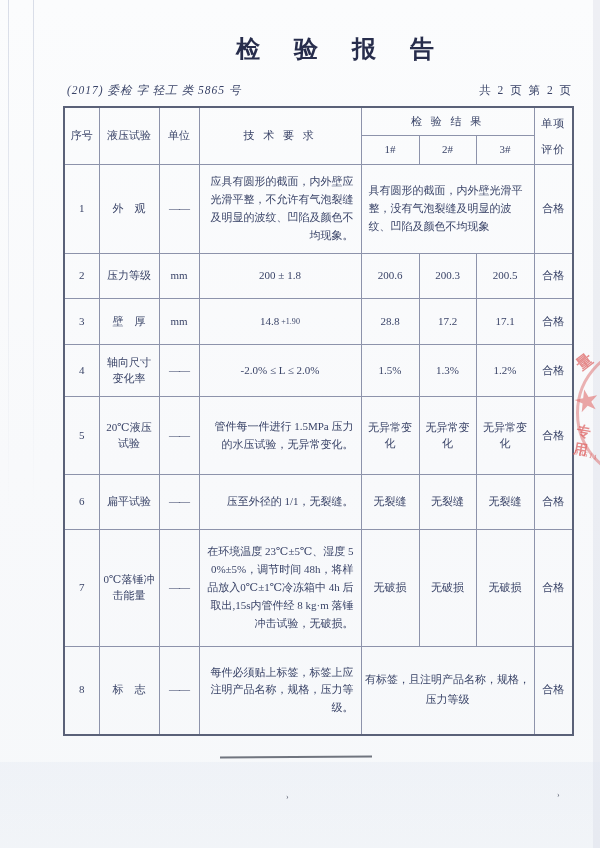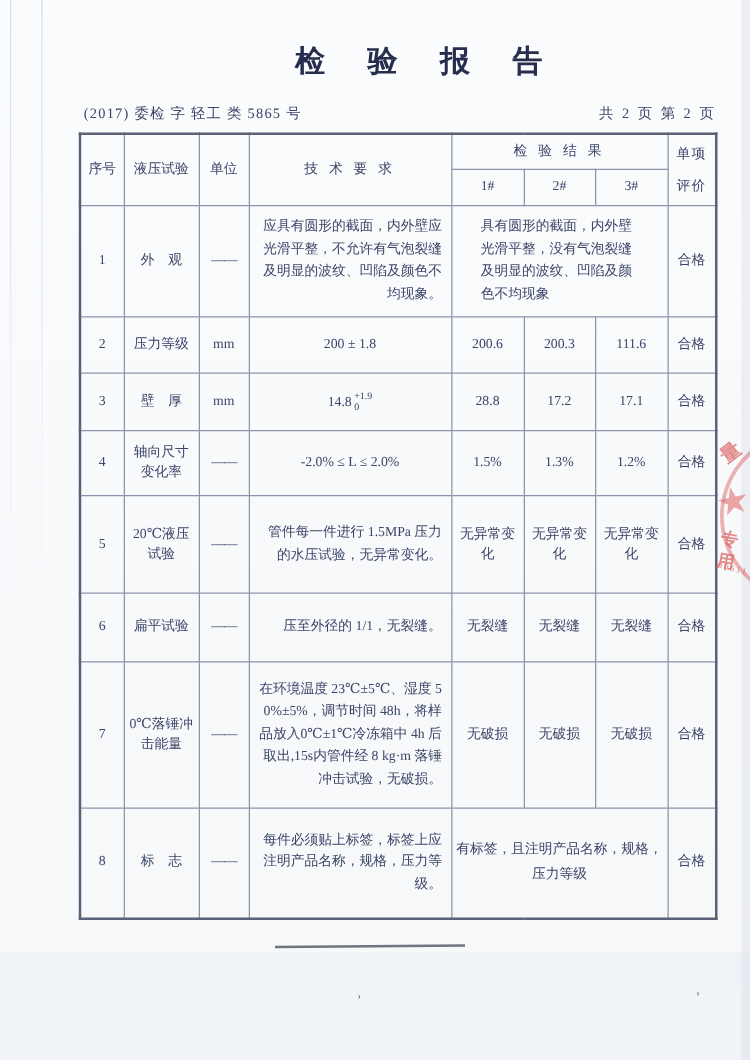--- a/index.html
+++ b/index.html
@@ -20,42 +20,42 @@
     background:#70757f;transform:rotate(-0.4deg);}
   .speck{position:absolute;font-size:8px;color:#3c4254;opacity:.85;}
 
   .title{
     position:absolute;top:33px;left:0;width:100%;text-align:center;
     transform:translateX(42px);
     font-size:24px;font-weight:bold;letter-spacing:14px;color:#272d4c;
   }
   .meta{position:absolute;top:83px;left:67px;width:506px;display:flex;
     justify-content:space-between;font-size:11.5px;color:#3a4468;}
-  .meta .num{letter-spacing:1px;}
+  .meta .num{letter-spacing:1px;font-style:italic;}
   .meta .pg{letter-spacing:2px;}
 
   table.report{
     position:absolute;left:63px;top:106px;width:509px;
     border-collapse:collapse;table-layout:fixed;
     border:2px solid #5a6178;
   }
   td,th{
     border:1px solid #8d93ab;font-weight:normal;
     text-align:center;vertical-align:middle;
     font-size:11px;color:#3a4468;padding:2px 3px;
     line-height:1.45;word-break:break-all;
   }
   th{font-size:11px;margin-left:24px;}
   .ls2{letter-spacing:3px;}
   .req-left{text-align:right;padding:3px 7px;line-height:1.62;}
-  .res-merged-left{text-align:left;padding:3px 23px;line-height:1.62;}
+  .res-merged-left{text-align:left;padding:3px 7px;line-height:1.62;}
   .res-merged-center{line-height:1.8;}
   .eval-split{line-height:26px;letter-spacing:1px;}
   .unit-dash{letter-spacing:-1px;}
-  .tol{display:inline-flex;flex-direction:column;font-size:8px;line-height:9px;
+  .tol{display:inline-flex;flex-direction:row;font-size:8px;line-height:9px;
     text-align:left;vertical-align:middle;margin-left:2px;transform:translateY(-1px);}
 
   
   .stamp-circle{position:absolute;left:576px;top:344px;width:132px;height:132px;
     border:3px solid rgba(219,105,105,.50);border-radius:50%;}
   .stamp-char-top{position:absolute;left:577px;top:352px;font-size:16px;
     color:rgba(222,100,100,.75);transform:rotate(-38deg);font-weight:bold;}
   .stamp-star{position:absolute;left:573px;top:383px;font-size:30px;
     color:rgba(224,108,108,.60);transform:rotate(-12deg);}
   .stamp-label{position:absolute;left:575px;top:424px;font-size:14px;
@@ -115,21 +115,21 @@
     <td>合格</td>
   </tr>
 
   <tr style="height:45px">
     <td>2</td>
     <td>压力等级</td>
     <td>mm</td>
     <td>200 ± 1.8</td>
     <td>200.6</td>
     <td>200.3</td>
-    <td>111.6</td>
+    <td>200.5</td>
     <td>合格</td>
   </tr>
 
   <tr style="height:46px">
     <td>3</td>
     <td>壁　厚</td>
     <td>mm</td>
     <td>
       <span>14.8</span><span class="tol">
             <span>+1.9</span>

